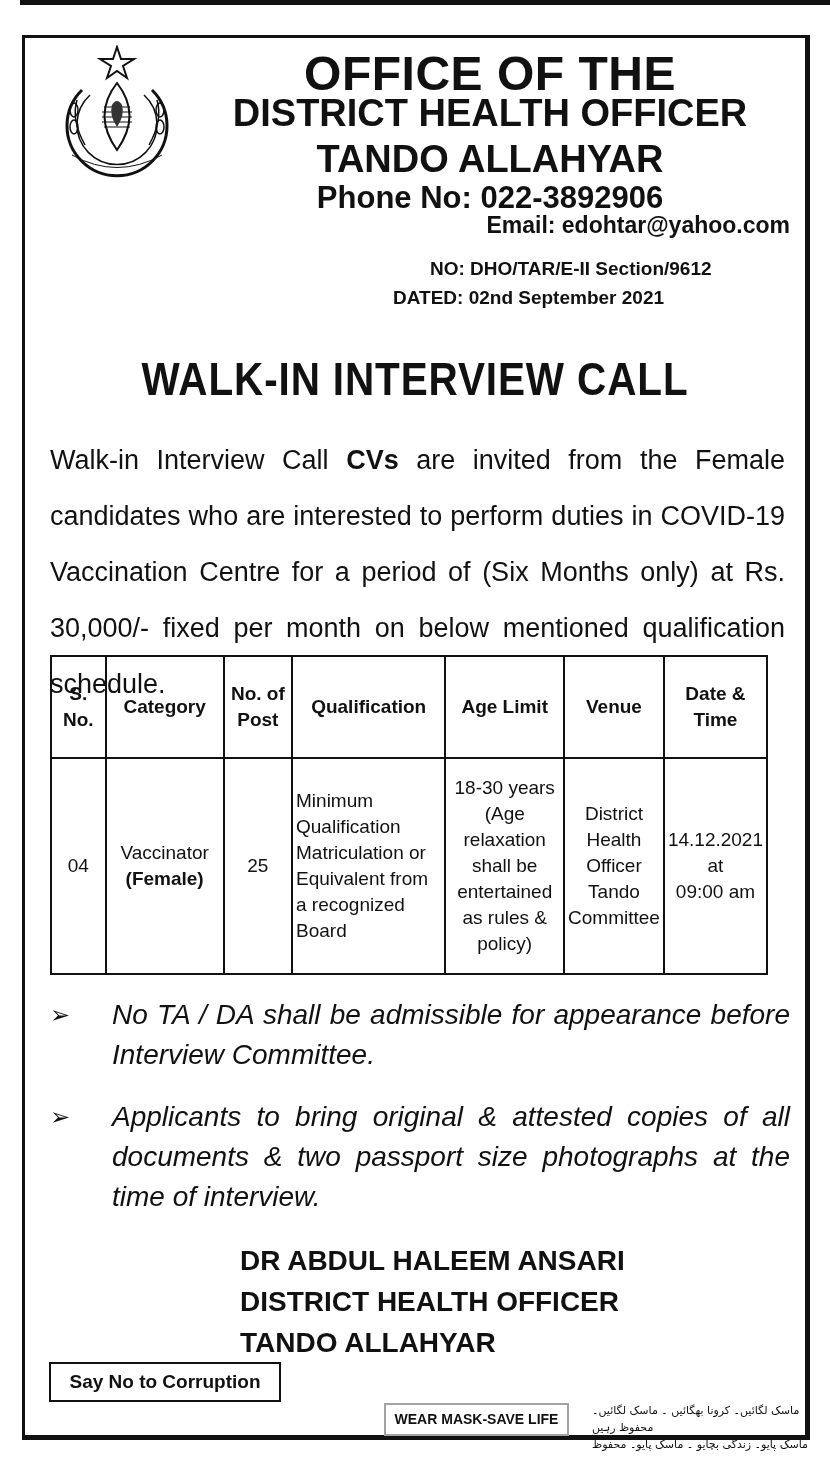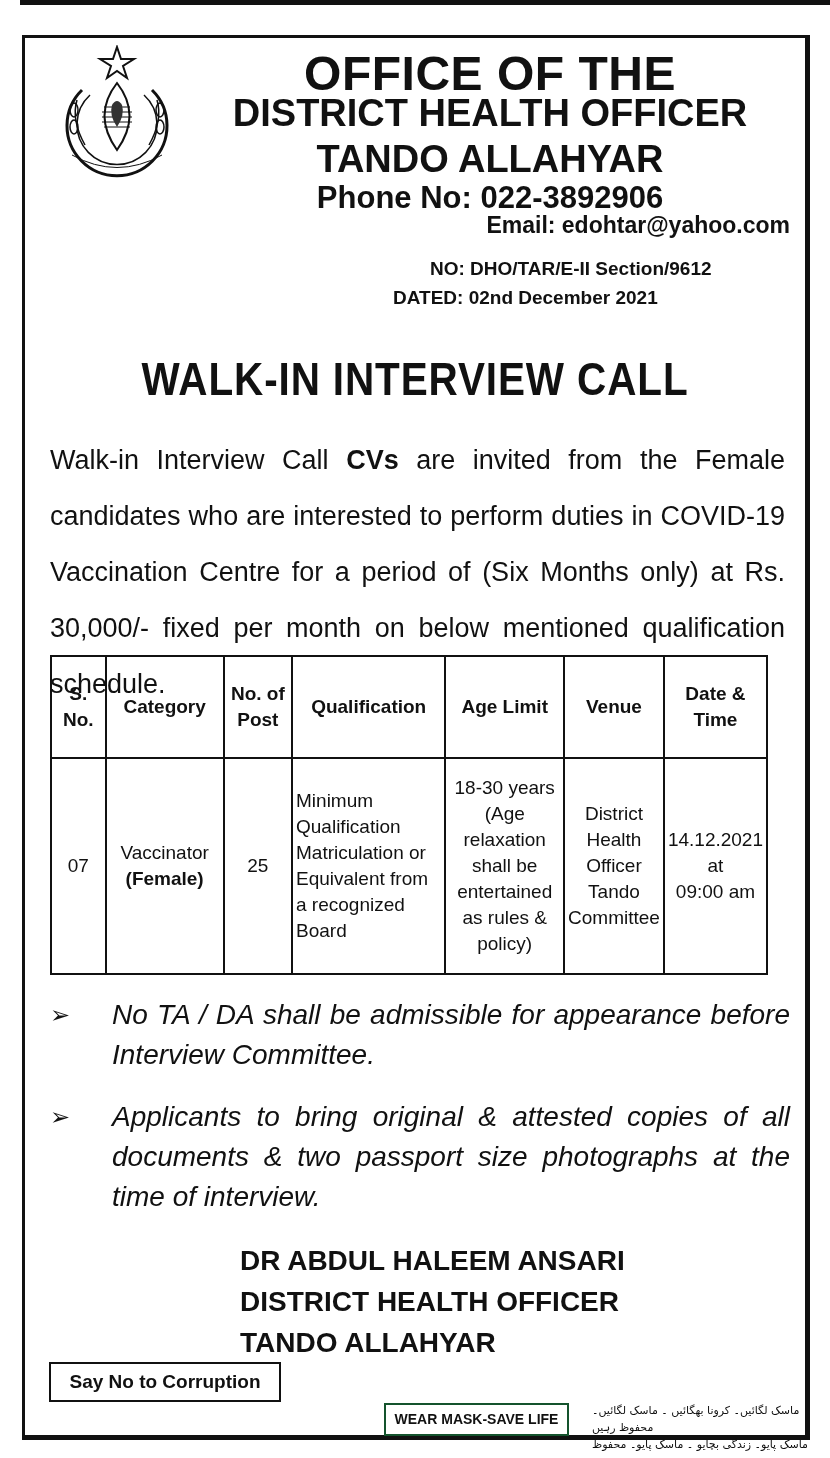--- a/index.html
+++ b/index.html
@@ -24,21 +24,21 @@
   td { height:210px; }
   td.left { text-align:left; }
   .bullets { position:absolute; left:50px; width:740px; top:995px; font-size:28px; font-style:italic; line-height:40px; }
   .bullet { display:flex; margin-bottom:22px; }
   .arrow { width:62px; font-style:normal; font-size:24px; flex-shrink:0; }
   .btext { flex:1; text-align:justify; text-align-last:left; }
   .sig { position:absolute; left:240px; width:570px; text-align:left; font-weight:bold; font-size:28px; }
   .sig1 { top:1245px; } .sig2 { top:1286px; } .sig3 { top:1327px; }
   .corr { position:absolute; left:49px; top:1362px; width:232px; height:40px; border:2px solid #111; box-sizing:border-box; font-weight:bold; font-size:19px; text-align:center; line-height:36px; }
   .inf { position:absolute; left:49px; top:1454px; font-size:22px; }
-  .mask { position:absolute; left:384px; top:1403px; width:185px; height:33px; border:2px solid #14532d; box-sizing:border-box; font-weight:bold; font-size:14px; text-align:center; line-height:29px; }
+  .mask { position:absolute; left:384px; top:1403px; width:185px; height:33px; border:2px solid #a3a3a3; box-sizing:border-box; font-weight:bold; font-size:14px; text-align:center; line-height:29px; }
   .urdu { position:absolute; left:592px; top:1402px; width:230px; font-size:11px; line-height:17px; direction:rtl; text-align:left; font-family:"DejaVu Sans", sans-serif; }
 </style>
 </head>
 <body>
 
 <div class="topbar"></div>
 <div class="frame"></div>
 
 <svg class="logo" viewBox="0 0 130 135">
   <polygon points="65,2 69,14 82,14 71,21 75,33 65,26 55,33 59,21 48,14 61,14" fill="none" stroke="#111" stroke-width="2"></polygon>
@@ -63,41 +63,41 @@
   </g>
   <path d="M20,110 Q65,135 110,110" fill="none" stroke="#111" stroke-width="1"></path>
 </svg>
 
 <div class="hdr h1">OFFICE OF THE</div>
 <div class="hdr h2">DISTRICT HEALTH OFFICER</div>
 <div class="hdr h3">TANDO ALLAHYAR</div>
 <div class="hdr h4">Phone No: 022-3892906</div>
 <div class="hdr h5">Email: edohtar@yahoo.com</div>
 <div class="ref ref1">NO: DHO/TAR/E-II Section/9612</div>
-<div class="ref ref2">DATED: 02nd December 2021</div>
+<div class="ref ref2">DATED: 02nd September 2021</div>
 
 <div class="title">WALK-IN INTERVIEW CALL</div>
 
 <div class="intro"><span>Walk-in Interview Call </span><b>CVs</b><span> are invited from the Female candidates who are interested to perform duties in COVID-19 Vaccination Centre for a period of (Six Months only) at Rs. 30,000/- fixed per month on below mentioned qualification schedule.</span></div>
 
 <table>
   <thead>
     <tr>
       <th style="width:48px">S. No.</th>
       <th style="width:112px">Category</th>
       <th style="width:62px">No. of Post</th>
       <th style="width:148px">Qualification</th>
       <th style="width:112px">Age Limit</th>
       <th style="width:85px">Venue</th>
       <th>Date &amp; Time</th>
     </tr>
   </thead>
   <tbody>
     <tr>
-      <td>07</td>
+      <td>04</td>
       <td><span>Vaccinator</span><br><b>(Female)</b></td>
       <td>25</td>
       <td class="left">Minimum Qualification Matriculation or Equivalent from a recognized Board</td>
       <td>18-30 years (Age relaxation shall be entertained as rules &amp; policy)</td>
       <td>District Health Officer Tando Committee</td>
       <td><span>14.12.2021</span><br><span>at</span><br><span>09:00 am</span></td>
     </tr>
   </tbody>
 </table>
 

